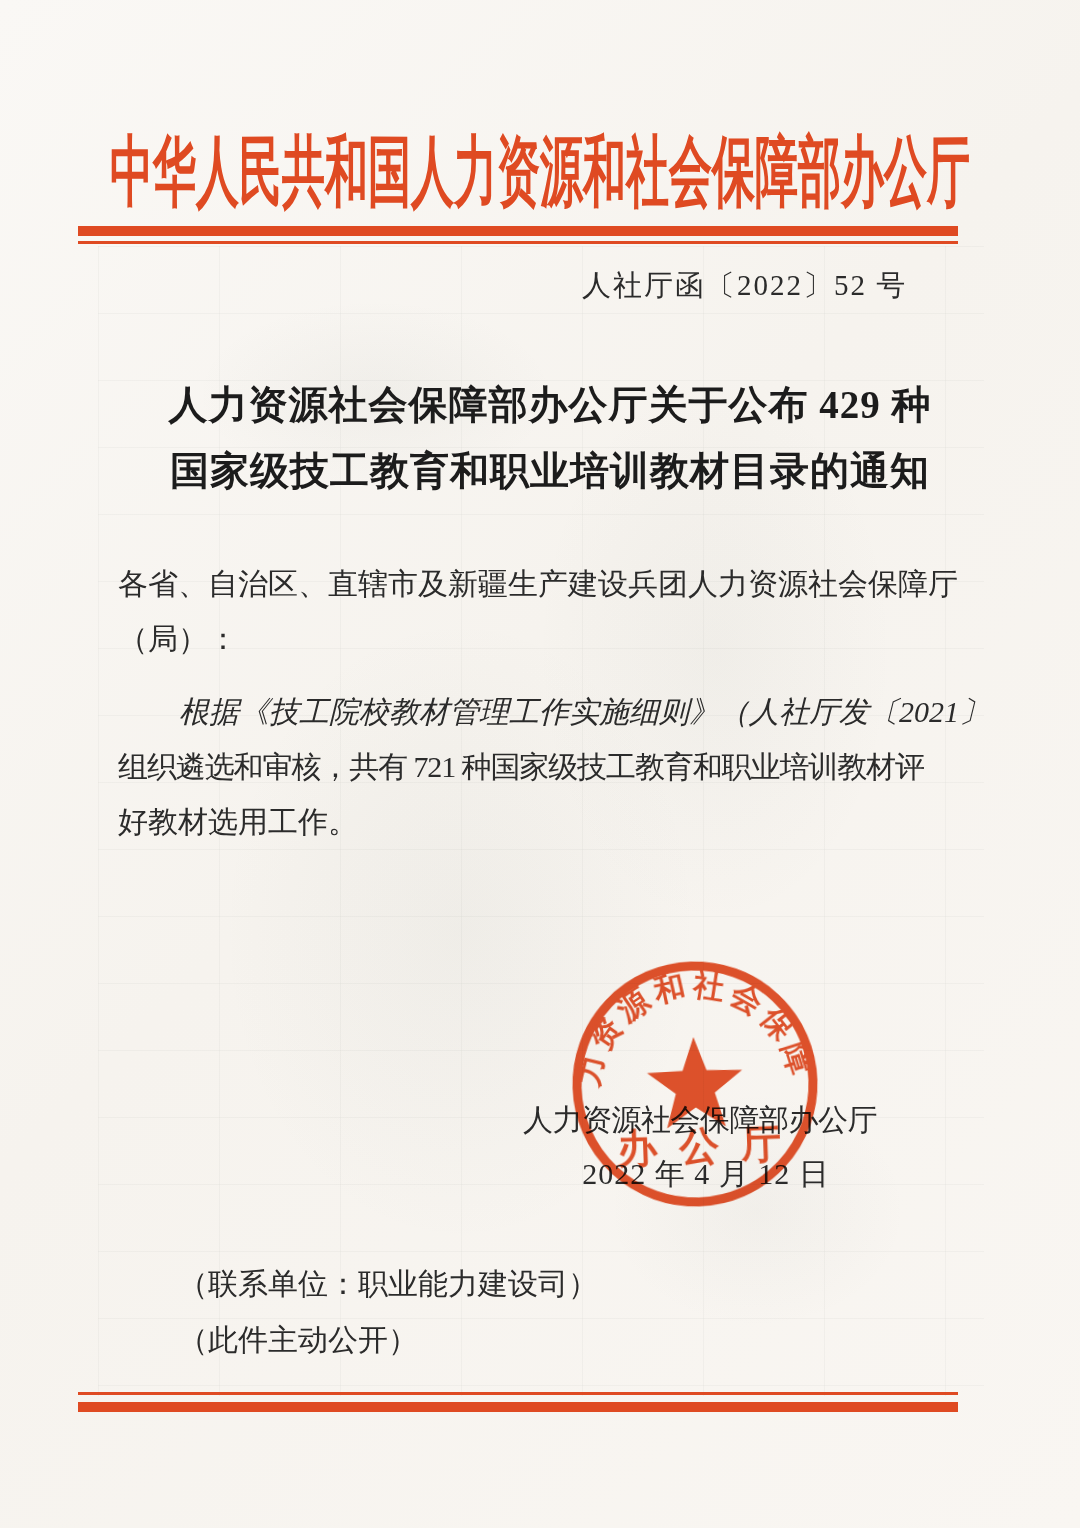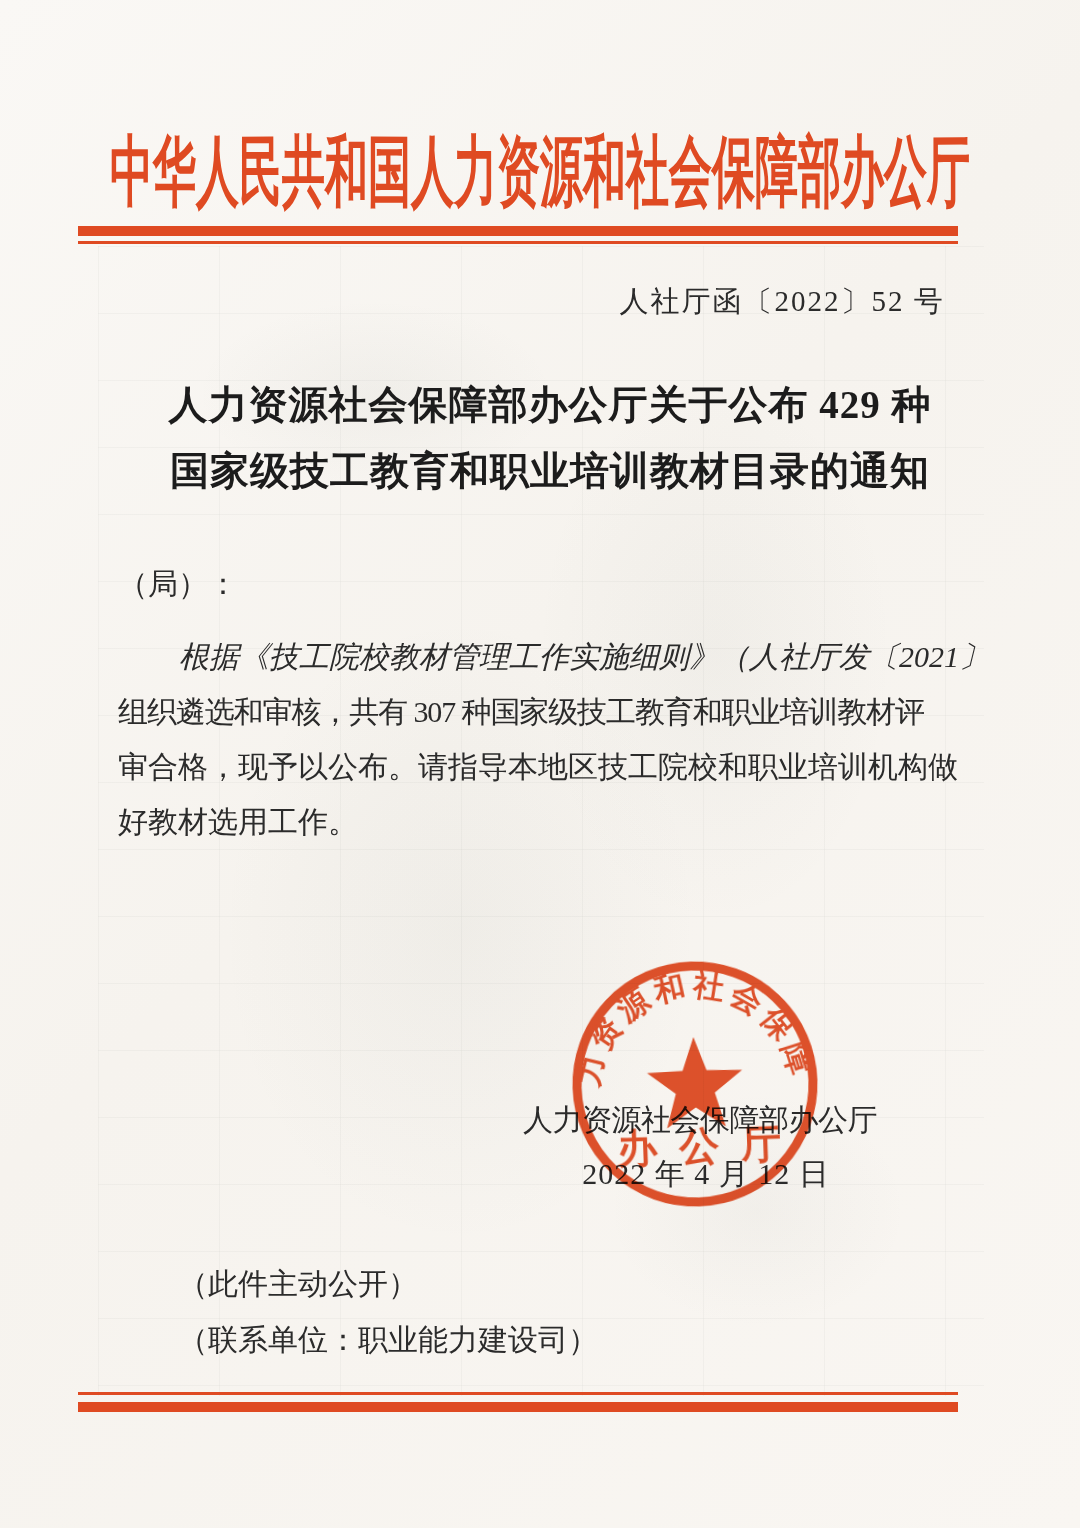--- a/index.html
+++ b/index.html
@@ -37,23 +37,22 @@
     transform:scaleY(1.8);transform-origin:50% 0;
     white-space:nowrap;
   }
   .rule{position:absolute;left:78px;width:880px;background:#df4a22;}
   .rule-top-thick{top:226px;height:10px;}
   .rule-top-thin{top:241px;height:3px;}
   .rule-bottom-thin{top:1392px;height:3px;}
   .rule-bottom-thick{top:1402px;height:10px;}
   .doc-number{
     position:absolute;top:266px;left:582px;width:400px;
-    text-align:center;font-size:29px;color:#2b2b2b;letter-spacing:2px;
+    font-size:29px;color:#2b2b2b;letter-spacing:2px;
     white-space:nowrap;
-    margin-top:16px;
   }
   .notice-title{
     position:absolute;top:372px;left:10px;width:1080px;
     text-align:center;font-size:39px;font-weight:bold;color:#1c1c1c;
     line-height:66px;letter-spacing:1px;
   }
   .body-text{
     position:absolute;top:556px;left:118px;width:844px;
     font-size:30px;color:#2b2b2b;line-height:55px;
   }
@@ -95,43 +94,43 @@
   <div class="rule rule-top-thin"></div>
 
   <div class="doc-number">人社厅函〔2022〕52 号</div>
 
   <div class="notice-title">
     <div>人力资源社会保障部办公厅关于公布 429 种</div>
     <div>国家级技工教育和职业培训教材目录的通知</div>
   </div>
 
   <div class="body-text">
+    <div class="b-line">各省、自治区、直辖市及新疆生产建设兵团人力资源社会保障厅</div>
     <div class="b-line">（局）：</div>
     <div class="b-line para-first">根据《技工院校教材管理工作实施细则》（人社厅发〔2021〕</div>
-    <div class="b-line tight">组织遴选和审核，共有 307 种国家级技工教育和职业培训教材评</div>
-    <div class="b-line">审合格，现予以公布。请指导本地区技工院校和职业培训机构做</div>
+    <div class="b-line tight">组织遴选和审核，共有 721 种国家级技工教育和职业培训教材评</div>
     <div class="b-line">好教材选用工作。</div>
   </div>
 
   <div class="signature">人力资源社会保障部办公厅</div>
   <div class="date-line">2022 年 4 月 12 日</div>
 
   <div class="seal">
     <svg viewBox="0 0 256 256" width="256" height="256">
       <circle cx="128" cy="128" r="118" fill="none" stroke="#e2471d" stroke-width="9"></circle>
       <path id="sealArc" d="M 31 137 A 97 97 0 1 1 225 137" fill="none"></path>
       <text fill="#e2471d" font-size="31" font-weight="bold" letter-spacing="5">
         <textPath href="#sealArc" startOffset="50%" text-anchor="middle">人力资源和社会保障部</textPath>
       </text>
       <polygon fill="#e2471d" points="128,81 140.0,114.4 175.6,115.6 147.5,137.3 157.4,171.5 128,151.5 98.6,171.5 108.5,137.3 80.4,115.6 116.0,114.4"></polygon>
       <text x="141" y="204" text-anchor="middle" font-size="40" font-weight="bold" fill="#e2471d" letter-spacing="22">办公厅</text>
     </svg>
   </div>
 
   <div class="notes">
+    <div>（联系单位：职业能力建设司）</div>
     <div>（此件主动公开）</div>
-    <div>（联系单位：职业能力建设司）</div>
   </div>
 
   <div class="rule rule-bottom-thin"></div>
   <div class="rule rule-bottom-thick"></div>
 
 </div>
 
 </body></html>

